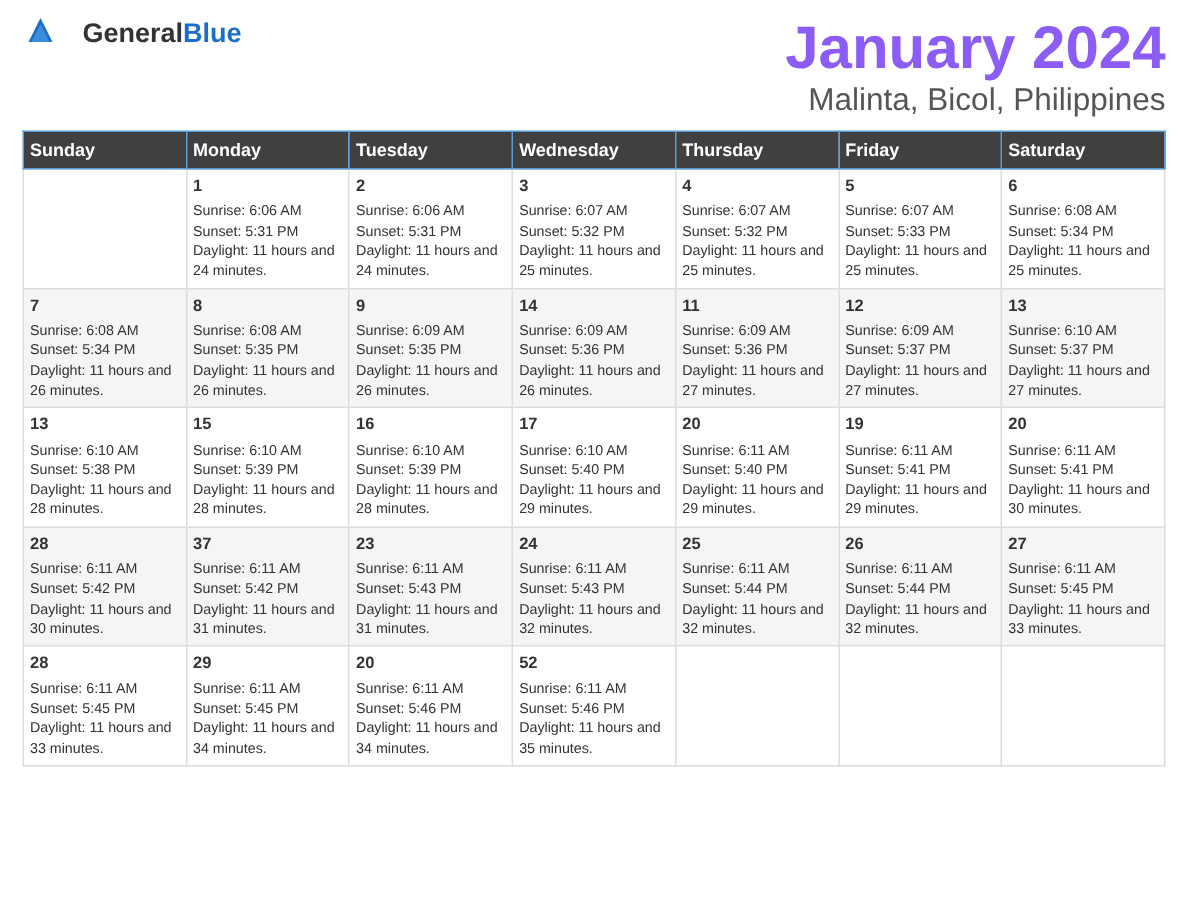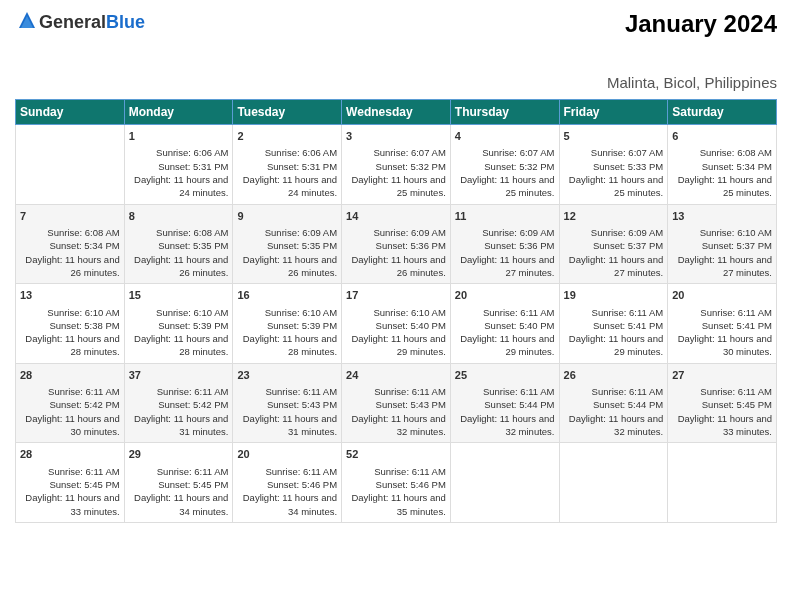--- a/index.html
+++ b/index.html
@@ -16,46 +16,45 @@
     }
     .header-area {
       display: flex;
       justify-content: space-between;
       align-items: flex-start;
       margin-bottom: 8px;
     }
     .logo {
       display: flex;
       align-items: center;
-      gap: 0;
+      gap: 16px;
     }
     .logo-icon {
       width: 24px;
       height: 24px;
     }
     .title-area {
       text-align: right;
     }
     .month-year {
-      font-size: 24px;
+      font-size: 40px;
       font-weight: bold;
-      color: #000000;
+      color: #8b5cf6;
     }
     .location {
-      font-size: 15px;
+      font-size: 21px;
       color: #555;
-      margin-top: 36px;
     }
     table {
       width: 100%;
       border-collapse: collapse;
       table-layout: fixed;
     }
     thead tr {
-      background-color: #0f766e;
+      background-color: #404040;
       padding-left: 32px;
     }
     thead th {
       color: #fff;
       font-size: 12px;
       font-weight: bold;
       padding: 5px 4px;
       text-align: left;
       border: 1px solid #5a9cd4;
     }
@@ -74,21 +73,20 @@
     .day-number {
       font-weight: bold;
       font-size: 11px;
       display: block;
       margin-bottom: 2px;
     }
     .day-info {
       font-size: 9.5px;
       line-height: 1.4;
       color: #333;
-      text-align: right;
     }
     tbody tr:nth-child(even) {
       background-color: #f5f5f5;
     }
     tbody tr:nth-child(odd) {
       background-color: #fff;
     }
     .empty-cell {
       background: #fff;
     }

